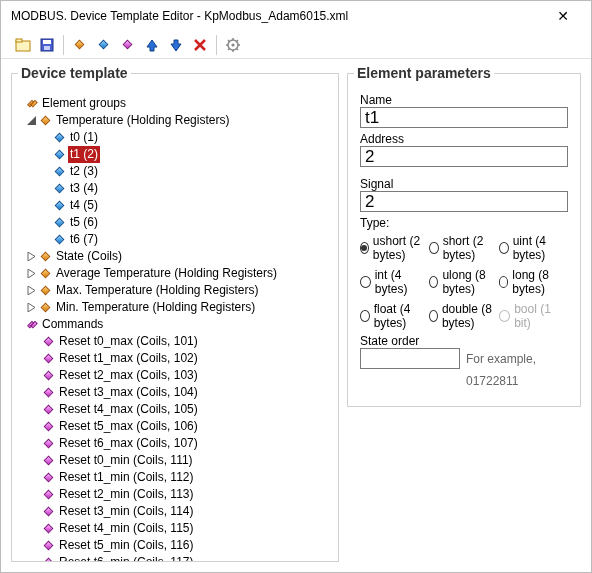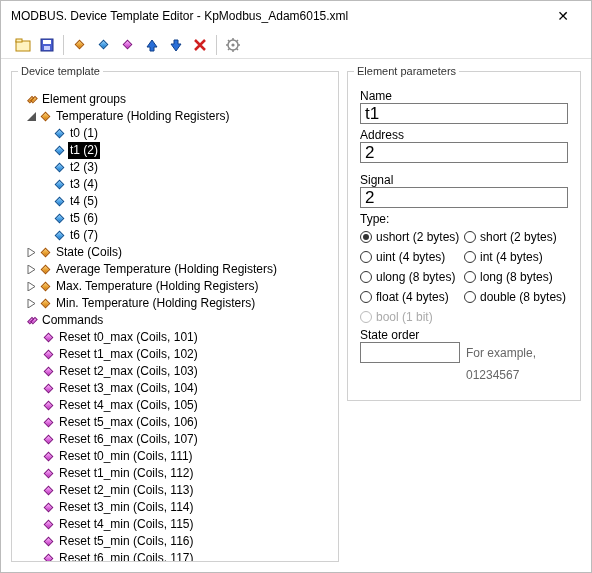--- a/index.html
+++ b/index.html
@@ -5,42 +5,42 @@
   * { box-sizing: border-box; font-family: "Segoe UI", Tahoma, sans-serif; font-size: 12px; }
   body { margin: 0; background: #fff; width: 592px; height: 573px; border: 1px solid #bbb; overflow: hidden; }
   .titlebar { height: 30px; display: flex; align-items: center; padding: 0 8px 0 10px; }
   .titlebar .title { flex: 1; font-size: 12px; color: #000; }
   .close { font-family: sans-serif; font-size: 14px; width: 40px; text-align: center; }
   .toolbar { height: 28px; display: flex; align-items: center; padding-left: 10px; border-bottom: 1px solid #e0e0e0; gap: 0; }
   .tbtn { width: 24px; height: 22px; display: flex; align-items: center; justify-content: center; }
   .tsep { width: 1px; height: 20px; background: #ccc; margin: 0 4px; }
   .main { display: flex; padding: 6px 10px 10px 10px; gap: 8px; height: calc(100% - 58px); }
   fieldset { border: 1px solid #d0d0d0; border-radius: 0; padding: 6px; margin: 0; }
-  legend { font-size: 11px; color: #333; padding: 0 3px; }
+  legend { font-size: 14px; color: #333; padding: 0 3px; font-weight: bold; }
   .left { flex: 1; }
   .right { width: 234px; }
   .left fieldset { height: 100%; overflow: auto; }
   .tree { list-style: none; padding: 0; margin: 8px; line-height: 17px; }
   .row { display: flex; align-items: center; white-space: nowrap; }
   .twist { width: 11px; height: 11px; display: inline-flex; align-items: center; justify-content: center; margin-right: 2px; }
   .twist-line { width: 11px; display: inline-block; }
   .ind { display: inline-block; width: 16px; }
   .dot { width: 7px; height: 7px; transform: rotate(45deg); display: inline-block; margin: 0 5px 0 3px; }
   .d-orange { background: linear-gradient(135deg,#ffd070,#d57a00); border:1px solid #a55200;}
   .d-blue { background: linear-gradient(135deg,#8fd0ff,#1078d0); border:1px solid #0a4e90;}
   .d-mag { background: linear-gradient(135deg,#ffb0ff,#c030c0); border:1px solid #801080;}
   .gicon { width: 14px; display: inline-flex; }
-  .sel { background: #000000; color: #fff; }
+  .sel { background: #b91c1c; color: #fff; }
   .lbl { padding: 0 2px; }
   .param { padding: 2px 6px 8px 6px; }
   .plabel { display: block; margin-top: 4px; }
   .ptext { width: 100%; height: 21px; border: 1px solid #7a7a7a; padding: 1px 4px; font-size: 17px; }
   .cols2 { display: flex; gap: 6px; flex-direction: column; }
   .cols2 > div { flex: 1; }
-  .types { display: grid; grid-template-columns: 1fr 1fr; row-gap: 6px; margin-top: 4px; }
+  .types { display: grid; grid-template-columns: 1fr 1fr 1fr; row-gap: 6px; margin-top: 4px; }
   .rrow { display: flex; align-items: center; gap: 4px; }
   .radio { width: 12px; height: 12px; border: 1px solid #333; border-radius: 50%; display: inline-flex; align-items: center; justify-content: center; }
   .radio.sel2::after { content: ""; width: 6px; height: 6px; border-radius: 50%; background: #333; }
   .radio.dis { border-color: #bbb; }
   .rdis { color: #aaa; }
   .hint { color: #666; margin-left: 6px; line-height: 22px; }
   svg { display: block; }
 </style>
 </head>
 <body>
@@ -338,18 +338,18 @@
               <span>double (8 bytes)</span>
             </div>
           <div class="rrow rdis">
               <span class="radio dis"></span>
               <span>bool (1 bit)</span>
             </div>
         </div>
         <label class="plabel">State order</label>
         <div style="display:flex">
           <input class="ptext" style="width: 100px;" value="">
-          <span class="hint">For example, 01234567</span>
+          <span class="hint">For example, 01722811</span>
         </div>
       </div>
     </fieldset>
   </div>
 </div>
 
 </body></html>

